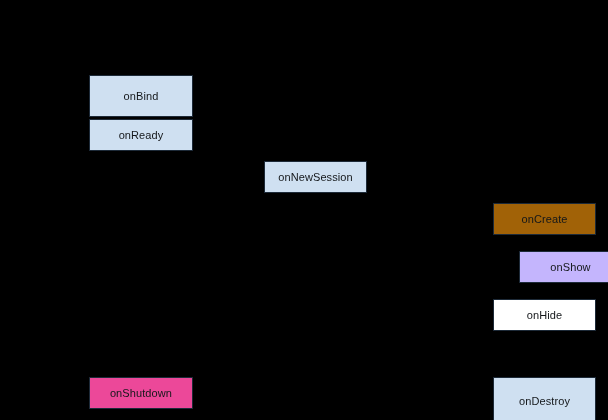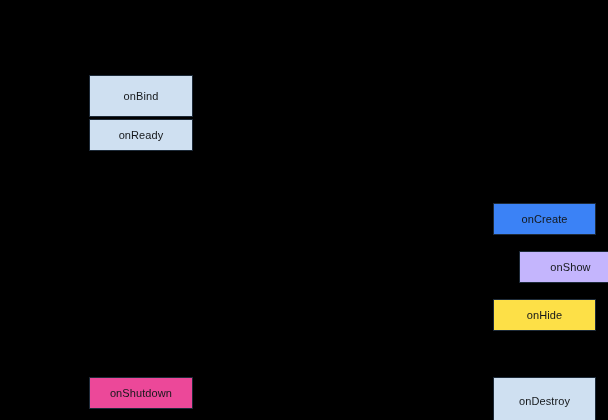--- a/index.html
+++ b/index.html
@@ -44,30 +44,33 @@
 <div id="canvas" style="background: rgb(0, 0, 0);">
 
   <div class="node" style="left: 89px; top: 75px; width: 104px; height: 42px; background: rgb(207, 224, 241); border-color: rgb(29, 42, 56); color: rgb(20, 23, 26);">
     <span class="node-label">onBind</span>
   </div>
 
   <div class="node" style="left: 89px; top: 119px; width: 104px; height: 32px; background: rgb(207, 224, 241); border-color: rgb(29, 42, 56); color: rgb(20, 23, 26); align-items: center;">
     <span class="node-label">onReady</span>
   </div>
 
+  <div class="node" style="left: 264px; top: 161px; width: 103px; height: 32px; background: rgb(207, 224, 241); border-color: rgb(29, 42, 56); color: rgb(20, 23, 26);">
+    <span class="node-label">onNewSession</span>
+  </div>
 
-  <div class="node" style="left: 493px; top: 203px; width: 103px; height: 32px; background: #3b82f6; border-color: rgb(29, 42, 56); color: rgb(20, 23, 26);">
+  <div class="node" style="left: 493px; top: 203px; width: 103px; height: 32px; background: #a16207; border-color: rgb(29, 42, 56); color: rgb(20, 23, 26);">
     <span class="node-label">onCreate</span>
   </div>
 
   <div class="node" style="left: 493px; top: 251px; width: 103px; height: 32px; background: #c4b5fd; border-color: rgb(29, 42, 56); color: rgb(20, 23, 26); margin-left: 26px;">
     <span class="node-label">onShow</span>
   </div>
 
-  <div class="node" style="left: 493px; top: 299px; width: 103px; height: 32px; background: #fde047; border-color: rgb(29, 42, 56); color: rgb(20, 23, 26);">
+  <div class="node" style="left: 493px; top: 299px; width: 103px; height: 32px; background: #ffffff; border-color: rgb(29, 42, 56); color: rgb(20, 23, 26);">
     <span class="node-label">onHide</span>
   </div>
 
   <div class="node" style="left: 89px; top: 377px; width: 104px; height: 32px; background: #ec4899; border-color: rgb(29, 42, 56); color: rgb(20, 23, 26);">
     <span class="node-label">onShutdown</span>
   </div>
 
   <div class="node" style="left: 493px; top: 377px; width: 103px; height: 48px; background: rgb(207, 224, 241); border-color: rgb(29, 42, 56); color: rgb(20, 23, 26);">
     <span class="node-label">onDestroy</span>
   </div>

